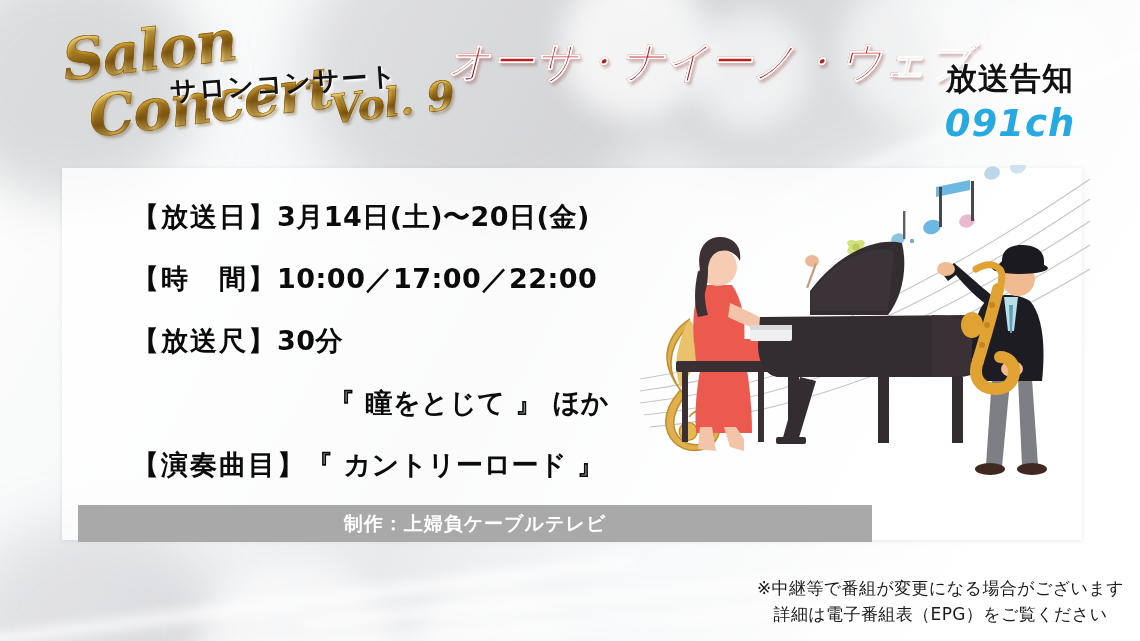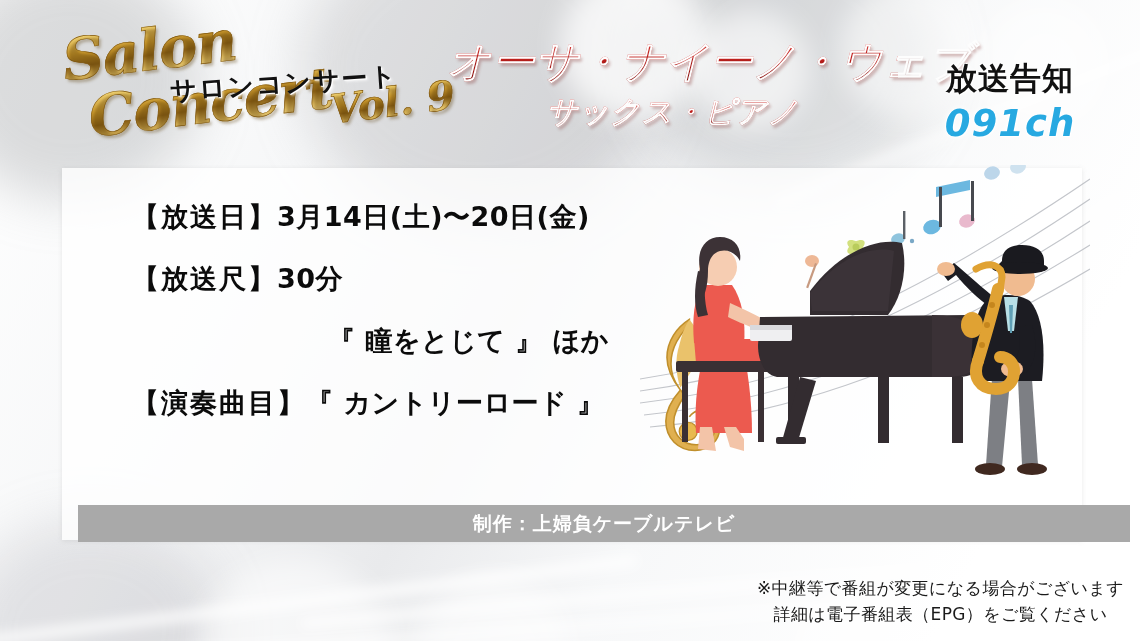--- a/index.html
+++ b/index.html
@@ -94,21 +94,21 @@
   .row {
     font-family:"DejaVu Sans","Liberation Sans",sans-serif;
     font-weight:700; color:#0b0b0b; font-size:27px;
     line-height:62px; white-space:nowrap; letter-spacing:.5px;
   }
   .row .lbl { letter-spacing:2px; }
   .row.indent { padding-left:196px; }
 
   
   #credit {
-    position:absolute; left:16px; top:337px; width:1052px; height:37px;
+    position:absolute; left:16px; top:337px; width:794px; height:37px;
     background:#a9a9a9;
     display:flex; align-items:center; justify-content:center;
   }
   #credit span {
     color:#fff; font-size:19px; font-weight:700; letter-spacing:1px;
     font-family:"DejaVu Sans","Liberation Sans",sans-serif;
   }
 
   
   #illus { position:absolute; left:640px; top:165px; width:450px; height:330px; }
@@ -153,34 +153,36 @@
 
   <div id="logo">
     <div class="script" id="sc-salon">Salon</div>
     <div class="script" id="sc-concert">Concert</div>
     <div class="script" id="sc-vol">Vol. 9</div>
     <div id="sc-kana">サロンコンサート</div>
   </div>
 
   <div id="perf">
     <div class="redline" id="perf-main">オーサ・ナイーノ・ウェブ</div>
-    <div class="redline" id="perf-sub">サックス・ピアノ</div>
   </div>
 
   <div id="chan">
     <div id="chan-label">放送告知</div>
     <div id="chan-num">091ch</div>
   </div>
 </div>
 
 <div id="panel">
 
   <div id="info">
     <div class="row">
       <span class="lbl">【放送日】</span><span>3月14日(土)〜20日(金)</span>
+    </div>
+    <div class="row">
+      <span class="lbl">【時　間】</span><span>10:00／17:00／22:00</span>
     </div>
     <div class="row">
       <span class="lbl">【放送尺】</span><span>30分</span>
     </div>
     <div class="row indent">
       <span>『 瞳をとじて 』 ほか</span>
     </div>
     <div class="row">
       <span class="lbl">【演奏曲目】</span><span>『 カントリーロード 』</span>
     </div>

